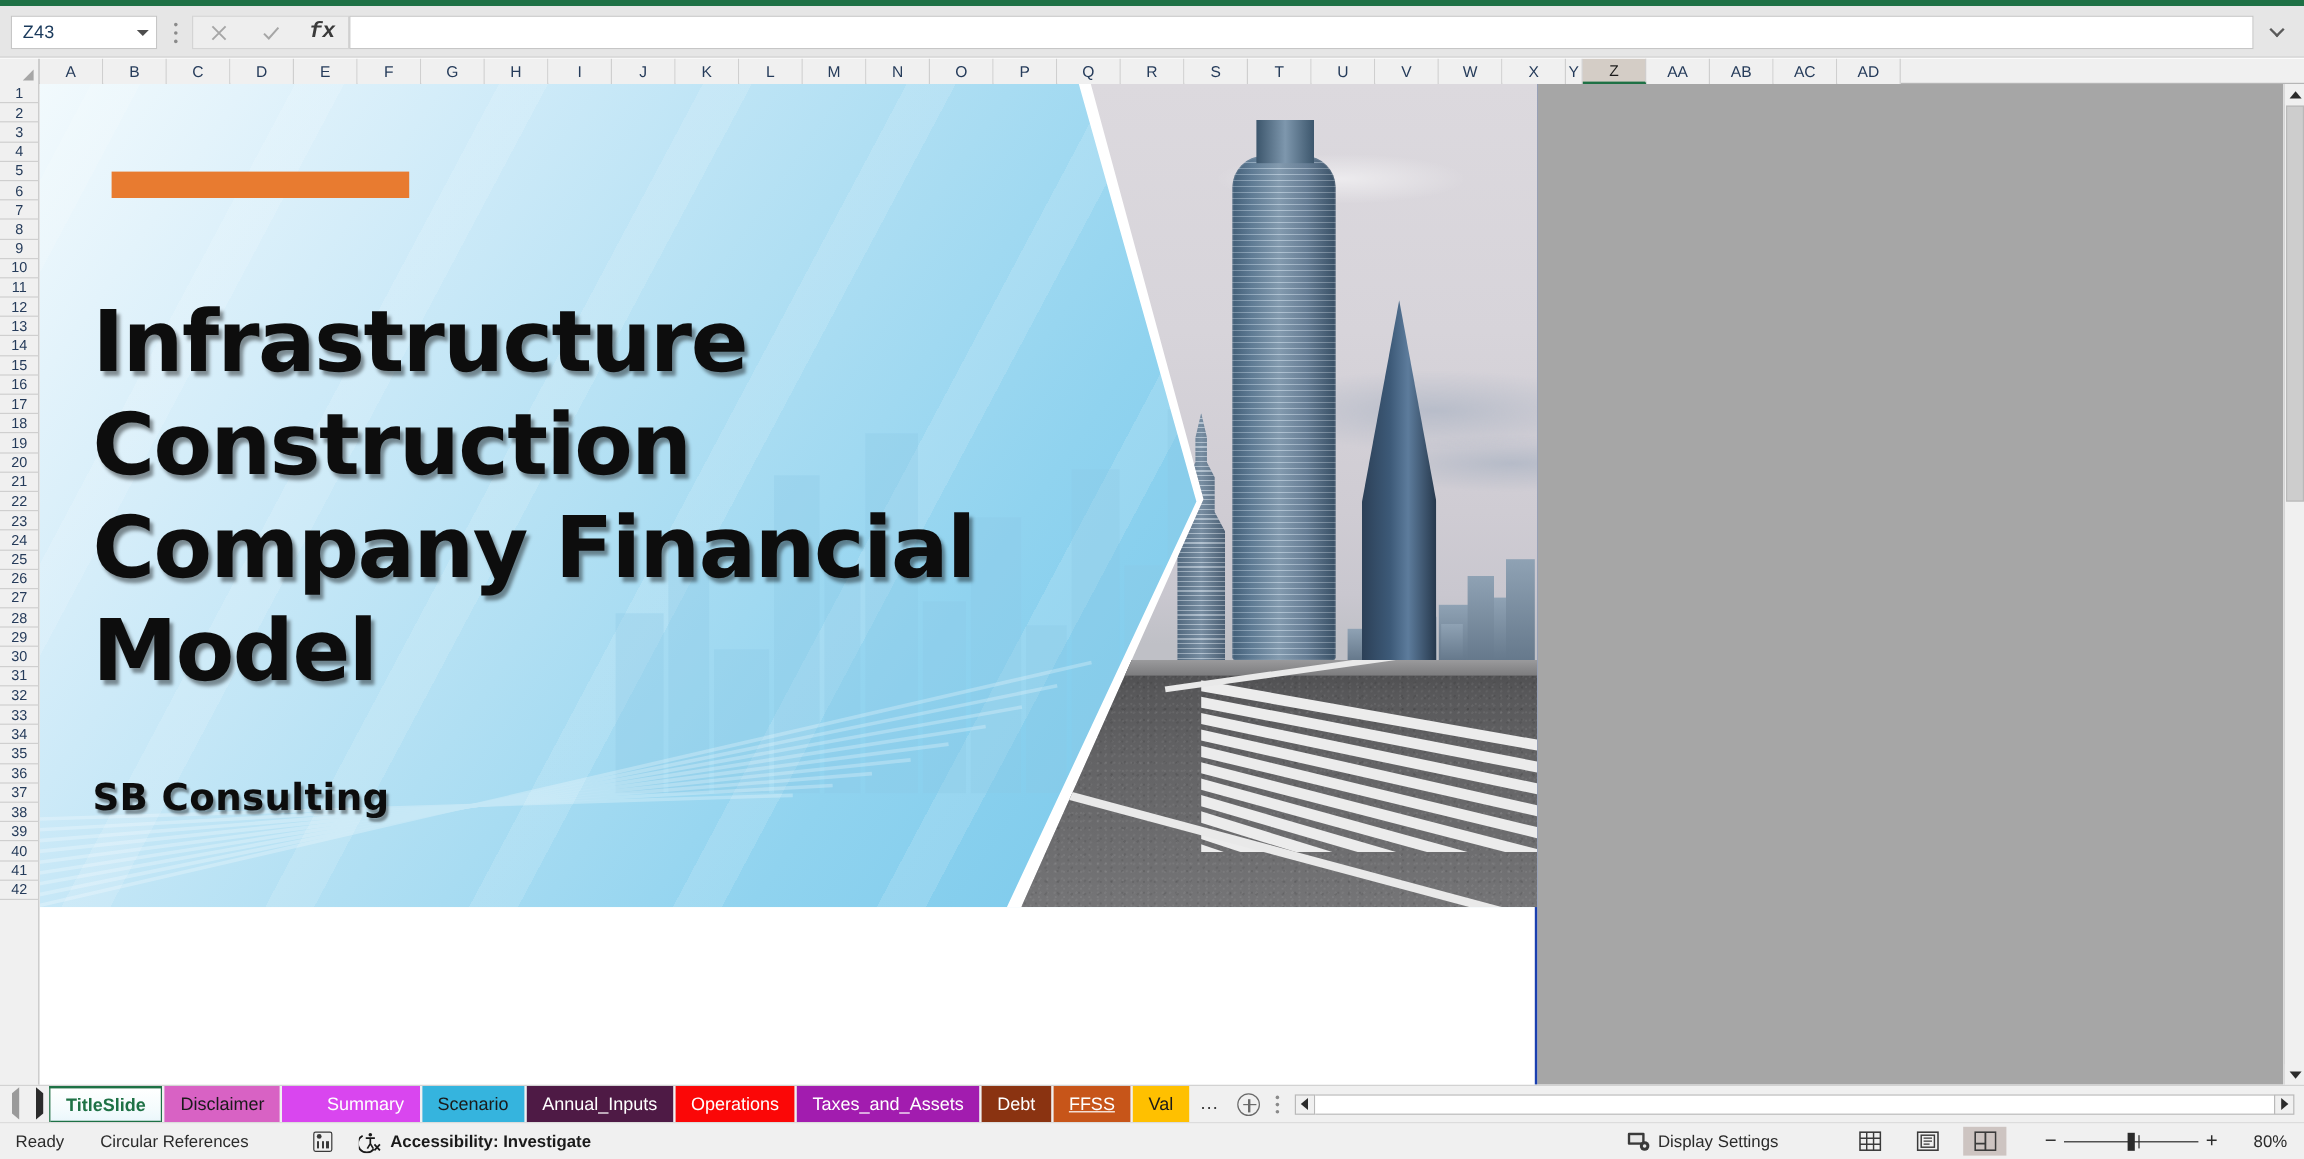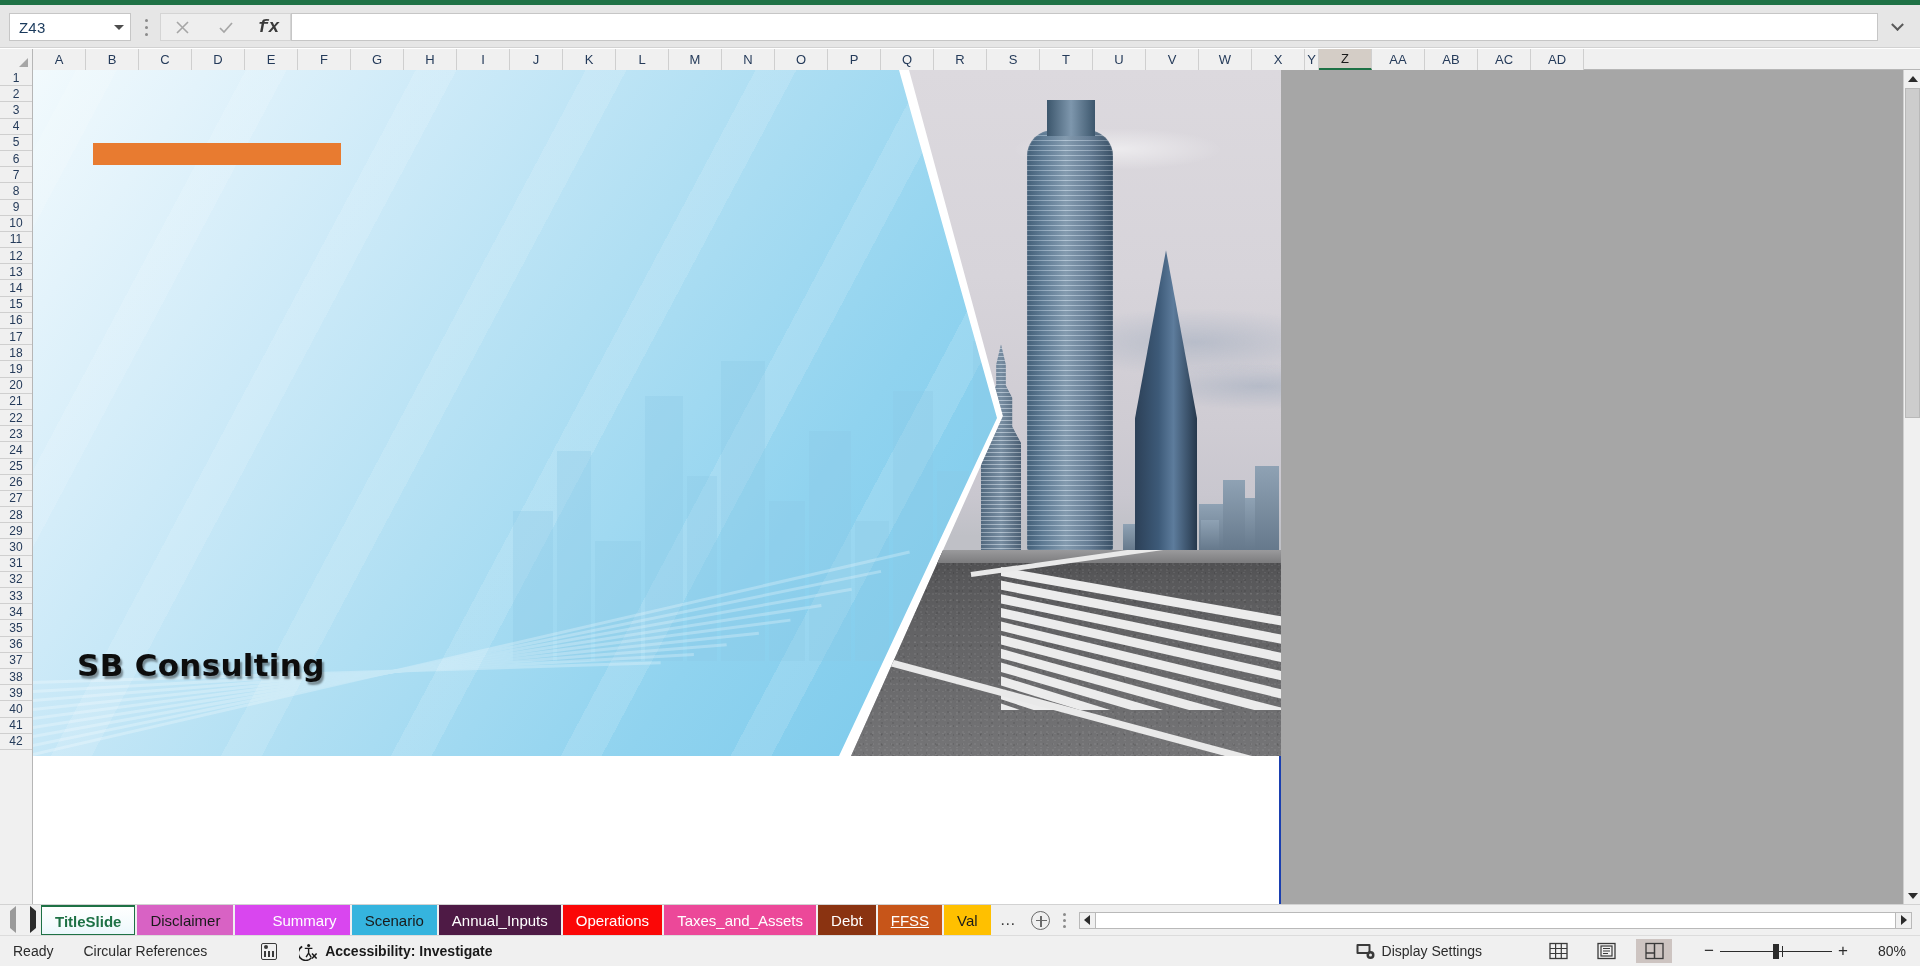--- a/index.html
+++ b/index.html
@@ -603,20 +603,21 @@
                 <i style="top: 130px; transform: rotate(19deg);"></i>
               </div>
             <div class="lane" style="left:-10px;top:96px;width:520px;height:7px;transform:rotate(15deg);"></div>
             <div class="lane" style="left:120px;top:22px;width:420px;height:5px;transform:rotate(-8deg);"></div>
           </div>
         </div>
       </div>
 
       <div class="orange-bar"></div>
 
+      <div class="slide-title">Infrastructure Construction Company Financial Model</div>
       <div class="slide-sub">SB Consulting</div>
     </div>
   </div>
 
   <div class="vscroll">
     <div class="vs-btn">
         <i class="tri-up"></i>
       </div>
     <div class="vs-thumb"></div>
     <div class="vs-btn bot">
@@ -631,21 +632,21 @@
     <span><i class="tnav-r"></i></span>
   </div>
 
   <div class="tabs" id="tabs">
       <div class="tab active">TitleSlide</div>
       <div class="tab" style="background: rgb(216, 98, 196); color: rgb(26, 26, 26);">Disclaimer</div>
       <div class="tab" style="background: #d946ef; color: rgb(255, 255, 255); padding-left: 37px;">Summary</div>
       <div class="tab" style="background: rgb(53, 180, 222); color: rgb(26, 26, 26);">Scenario</div>
       <div class="tab" style="background: rgb(78, 26, 69); color: rgb(255, 255, 255);">Annual_Inputs</div>
       <div class="tab" style="background: rgb(251, 7, 7); color: rgb(255, 255, 255);">Operations</div>
-      <div class="tab" style="background: #ec4899; color: rgb(255, 255, 255);">Taxes_and_Assets</div>
+      <div class="tab" style="background: #a21caf; color: rgb(255, 255, 255);">Taxes_and_Assets</div>
       <div class="tab" style="background: rgb(138, 51, 17); color: rgb(255, 255, 255);">Debt</div>
       <div class="tab" style="background: rgb(199, 85, 25); color: rgb(255, 255, 255); text-decoration: underline;">FFSS</div>
       <div class="tab" style="background: rgb(255, 192, 0); color: rgb(26, 26, 26);">Val</div>
     </div>
 
   <div class="tab-ellipsis">…</div>
   <div class="tab-add">
       <i class="circle-plus"></i>
     </div>
   <div class="tab-dots">

